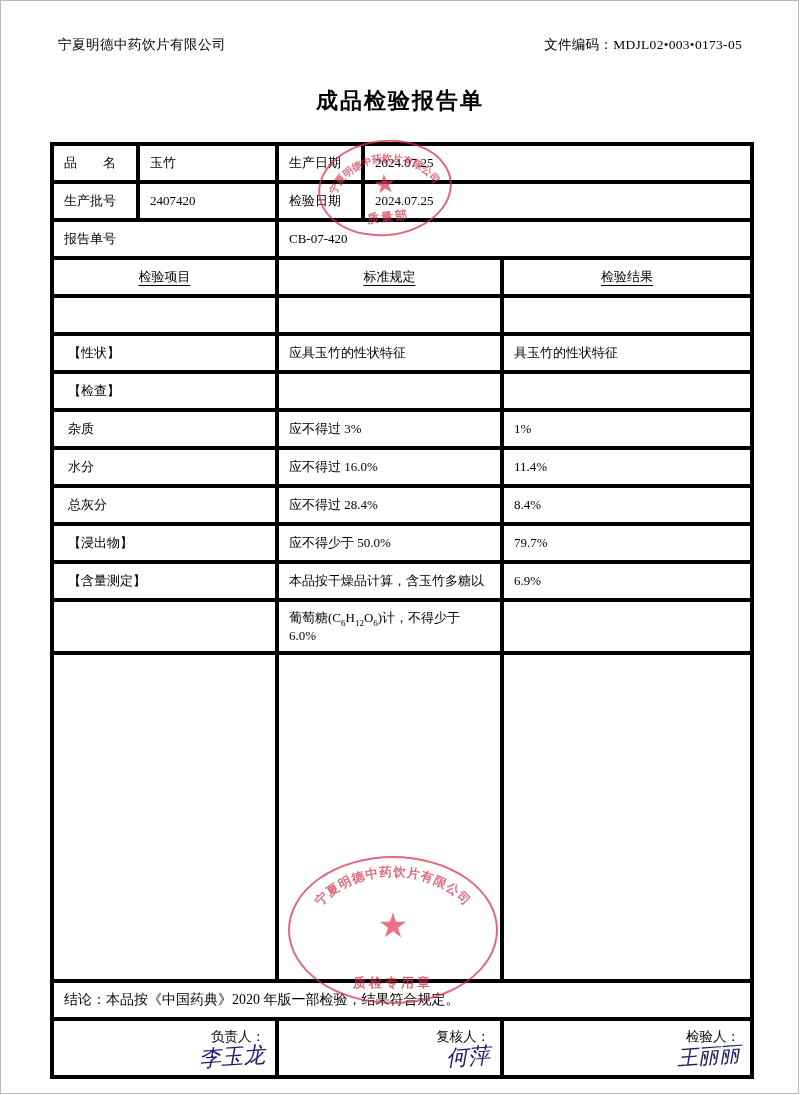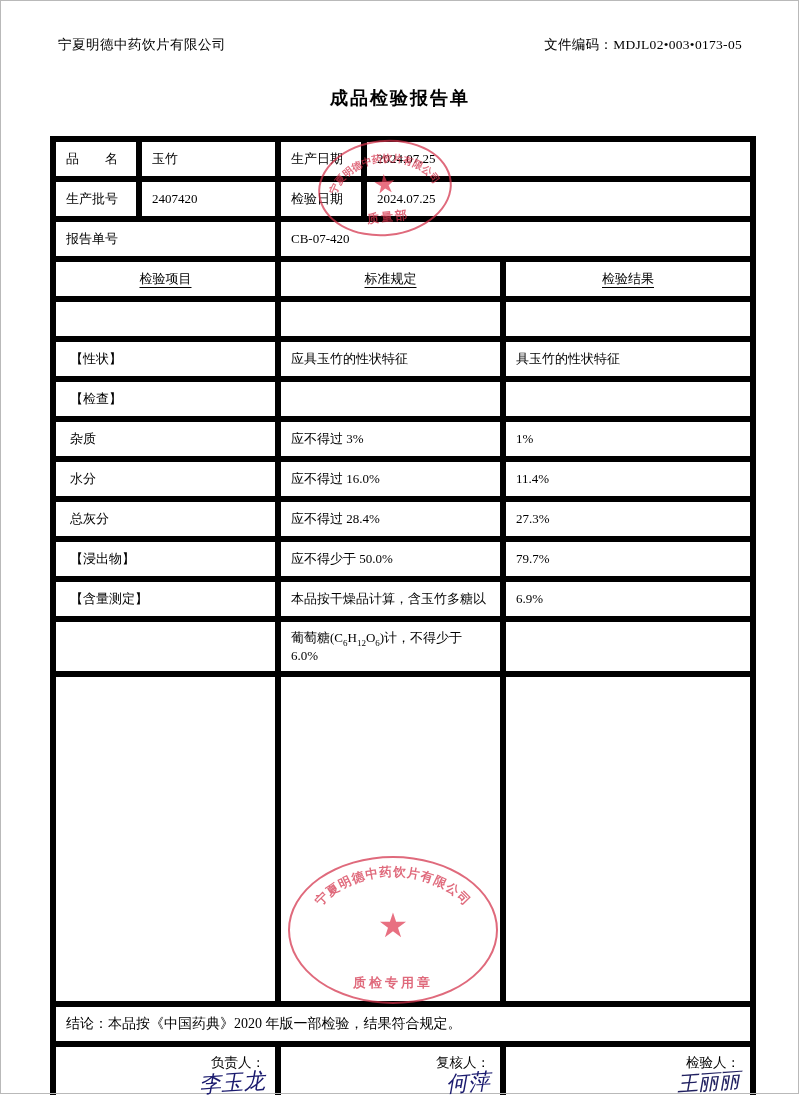--- a/index.html
+++ b/index.html
@@ -28,35 +28,35 @@
     align-items: baseline;
     font-size: 13.5px;
     padding: 0 8px;
     margin-top: 6px;
   }
   .topbar .company { letter-spacing: 0.5px; }
   .topbar .docno { letter-spacing: 0.3px; }
 
   .title {
     text-align: center;
-    font-size: 18px;
+    font-size: 22px;
     font-weight: bold;
     letter-spacing: 2px;
     margin: 32px 0 26px 0;
     font-family: "Liberation Serif", "DejaVu Serif", serif;
   }
 
   table.main {
     width: 700px;
     border-collapse: collapse;
     table-layout: fixed;
     font-size: 13px;
   }
   table.main td {
-    border: 6px solid #000000;
+    border: 4px solid #000000;
     padding: 7px 10px;
     vertical-align: middle;
     height: 20px;
   }
 
   .hdr-row td {
     height: 34px;
     padding-top: 12px;
     padding-bottom: 12px;
     margin-left: 12px;
@@ -245,21 +245,21 @@
         <td class="col-res">1%</td>
       </tr>
       <tr class="body-cell">
         <td colspan="2" class="col-item">水分</td>
         <td colspan="2" class="col-std">应不得过 16.0%</td>
         <td class="col-res">11.4%</td>
       </tr>
       <tr class="body-cell">
         <td colspan="2" class="col-item">总灰分</td>
         <td colspan="2" class="col-std">应不得过 28.4%</td>
-        <td class="col-res">27.3%</td>
+        <td class="col-res">8.4%</td>
       </tr>
       <tr class="body-cell">
         <td colspan="2" class="col-item">【浸出物】</td>
         <td colspan="2" class="col-std">应不得少于 50.0%</td>
         <td class="col-res">79.7%</td>
       </tr>
       <tr class="body-cell">
         <td colspan="2" class="col-item">【含量测定】</td>
         <td colspan="2" class="col-std">本品按干燥品计算，含玉竹多糖以</td>
         <td class="col-res">6.9%</td>

